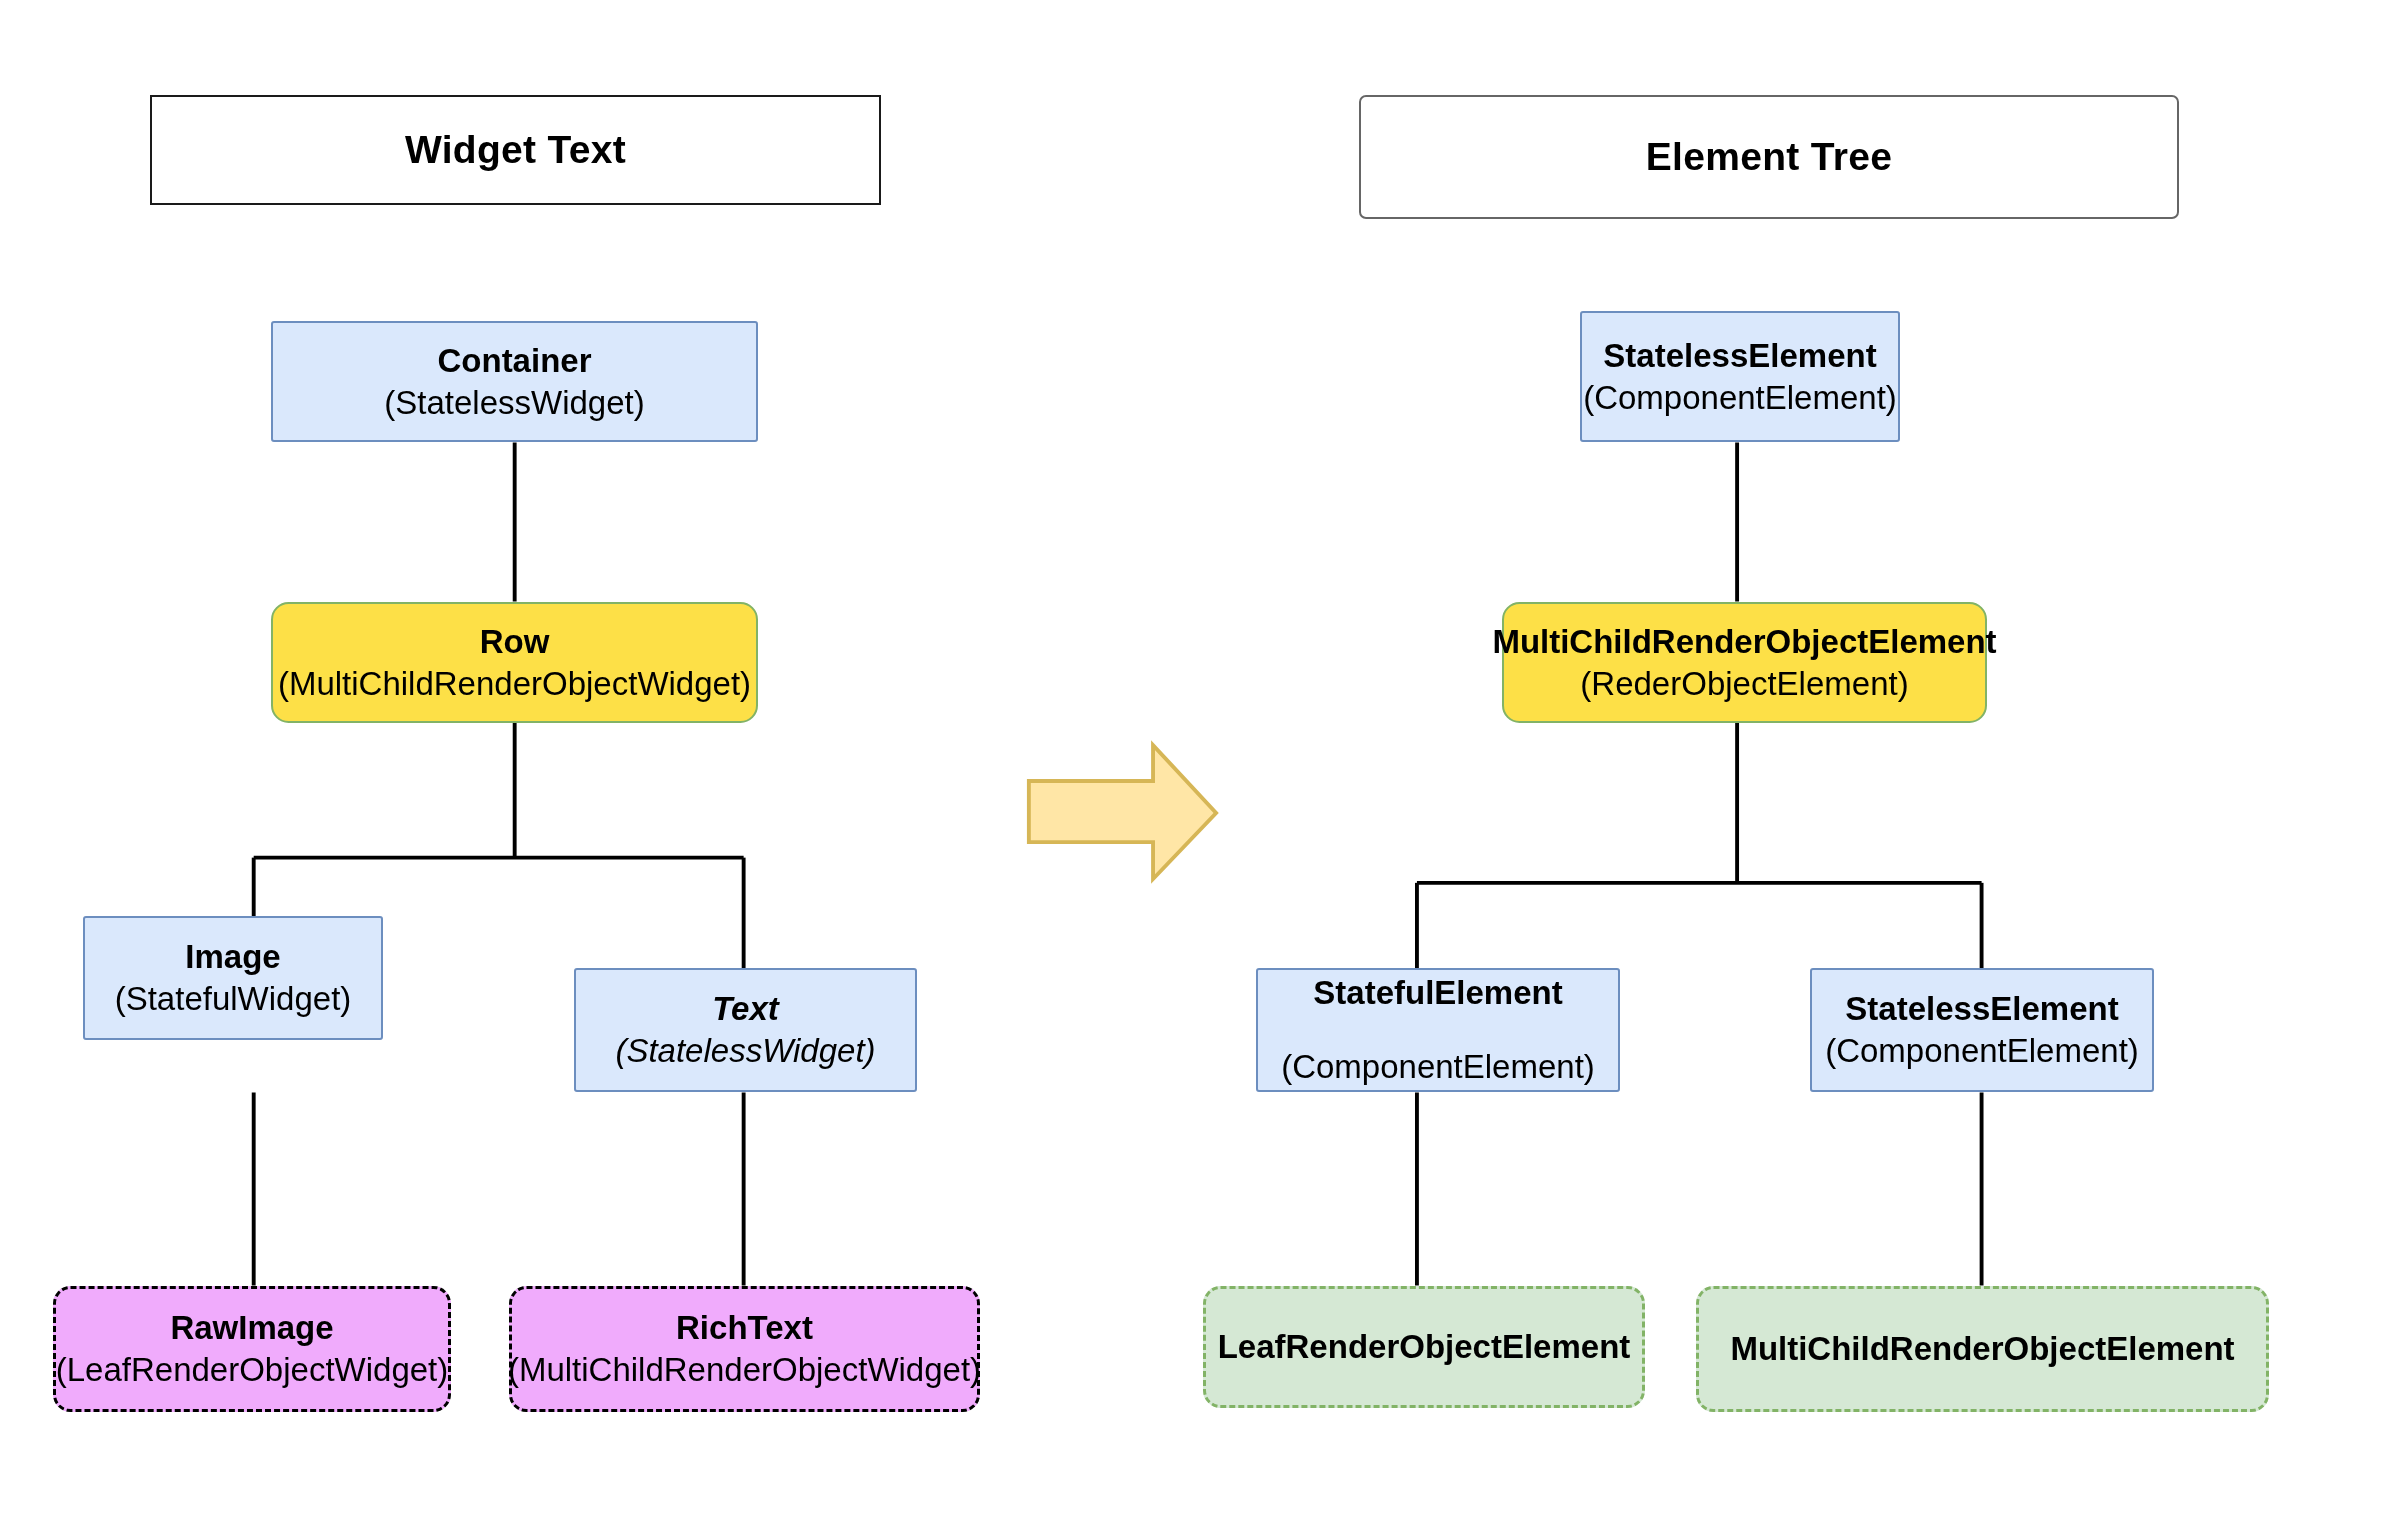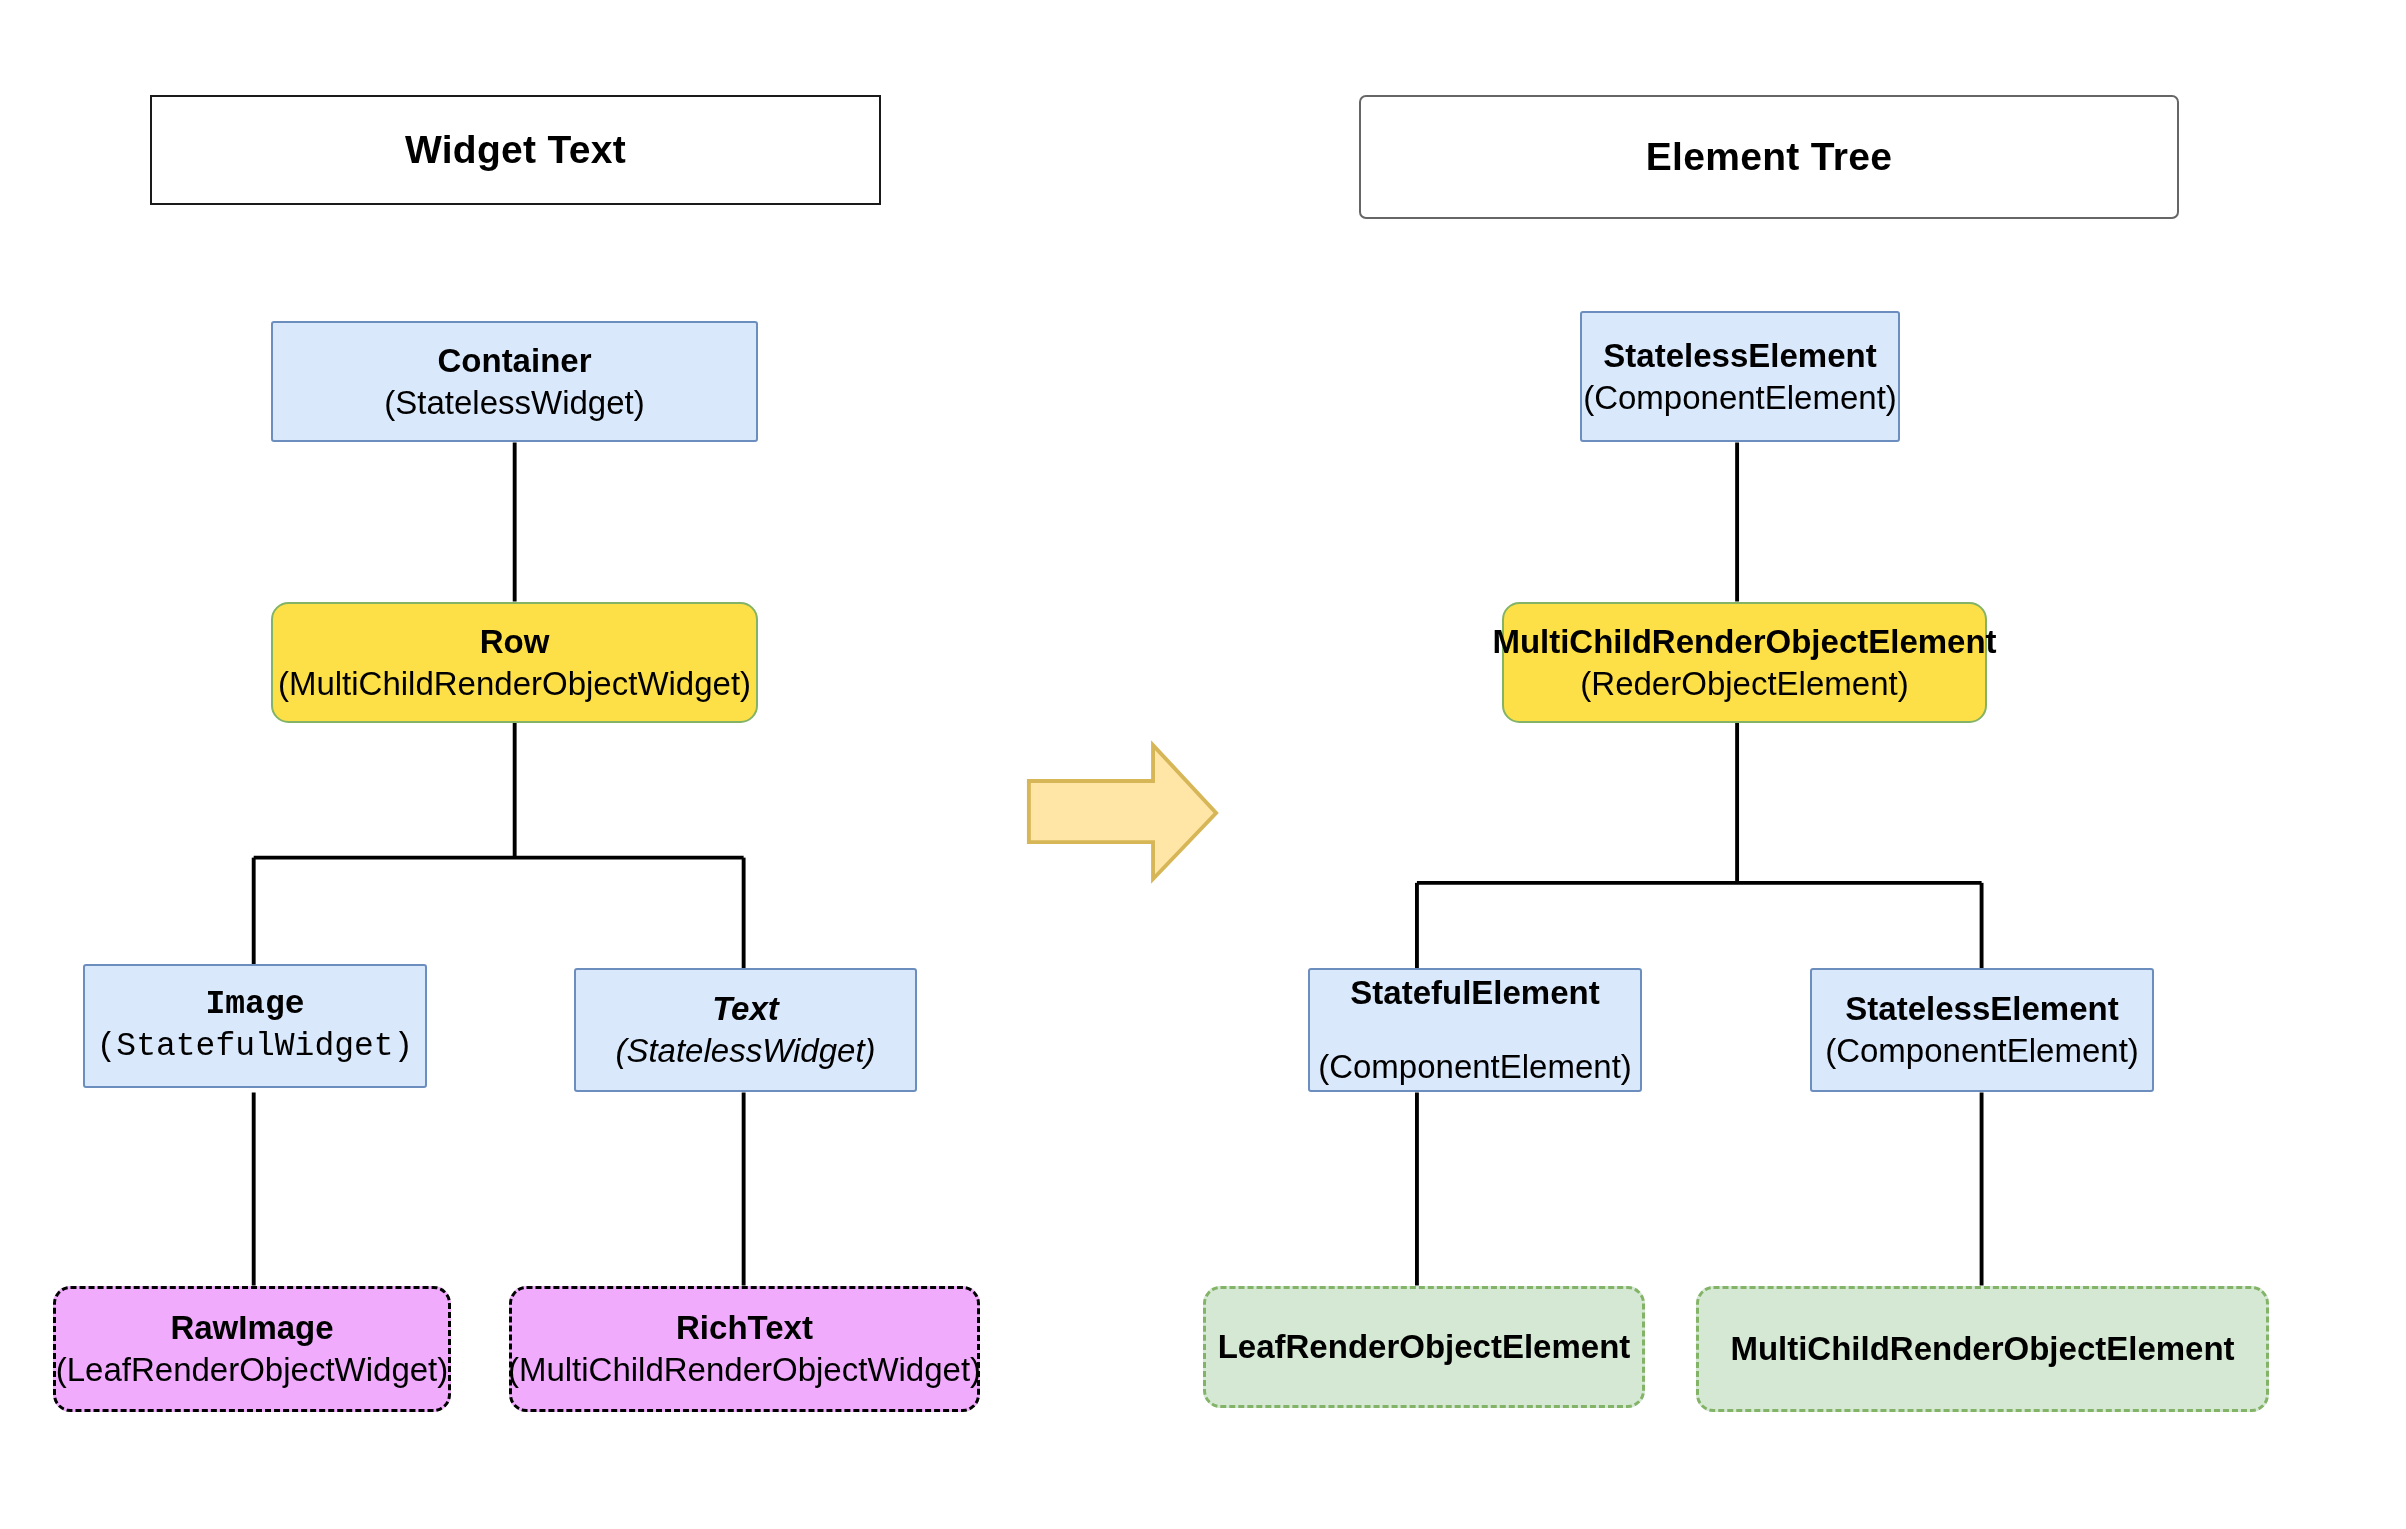--- a/index.html
+++ b/index.html
@@ -74,21 +74,21 @@
   <div class="node blue" style="left:271px; top:321px; width:487px; height:121px;">
     <span class="t1">Container</span>
     <span class="t2">(StatelessWidget)</span>
   </div>
 
   <div class="node green" style="left:271px; top:602px; width:487px; height:121px;">
     <span class="t1">Row</span>
     <span class="t2">(MultiChildRenderObjectWidget)</span>
   </div>
 
-  <div class="node blue" style="left:83px; top:964px; width:344px; height:124px;font-family:Liberation Mono, monospace;">
+  <div class="node blue" style="left:83px; top:916px; width:300px; height:124px;">
     <span class="t1">Image</span>
     <span class="t2">(StatefulWidget)</span>
   </div>
 
   <div class="node blue" style="left:574px; top:968px; width:343px; height:124px;font-style:italic;">
     <span class="t1">Text</span>
     <span class="t2">(StatelessWidget)</span>
   </div>
 
   <div class="node dash-black" style="left:53px; top:1286px; width:398px; height:126px;">
@@ -104,21 +104,21 @@
   <div class="node blue" style="left:1580px; top:311px; width:320px; height:131px;">
     <span class="t1">StatelessElement</span>
     <span class="t2">(ComponentElement)</span>
   </div>
 
   <div class="node green" style="left:1502px; top:602px; width:485px; height:121px;">
     <span class="t1">MultiChildRenderObjectElement</span>
     <span class="t2">(RederObjectElement)</span>
   </div>
 
-  <div class="node blue" style="left:1308px; top:968px; width:334px; height:124px;gap:32px;">
+  <div class="node blue" style="left:1256px; top:968px; width:364px; height:124px;gap:32px;">
     <span class="t1">StatefulElement</span>
     <span class="t2">(ComponentElement)</span>
   </div>
 
   <div class="node blue" style="left:1810px; top:968px; width:344px; height:124px;">
     <span class="t1">StatelessElement</span>
     <span class="t2">(ComponentElement)</span>
   </div>
 
   <div class="node dash-green" style="left:1203px; top:1286px; width:442px; height:122px;">

